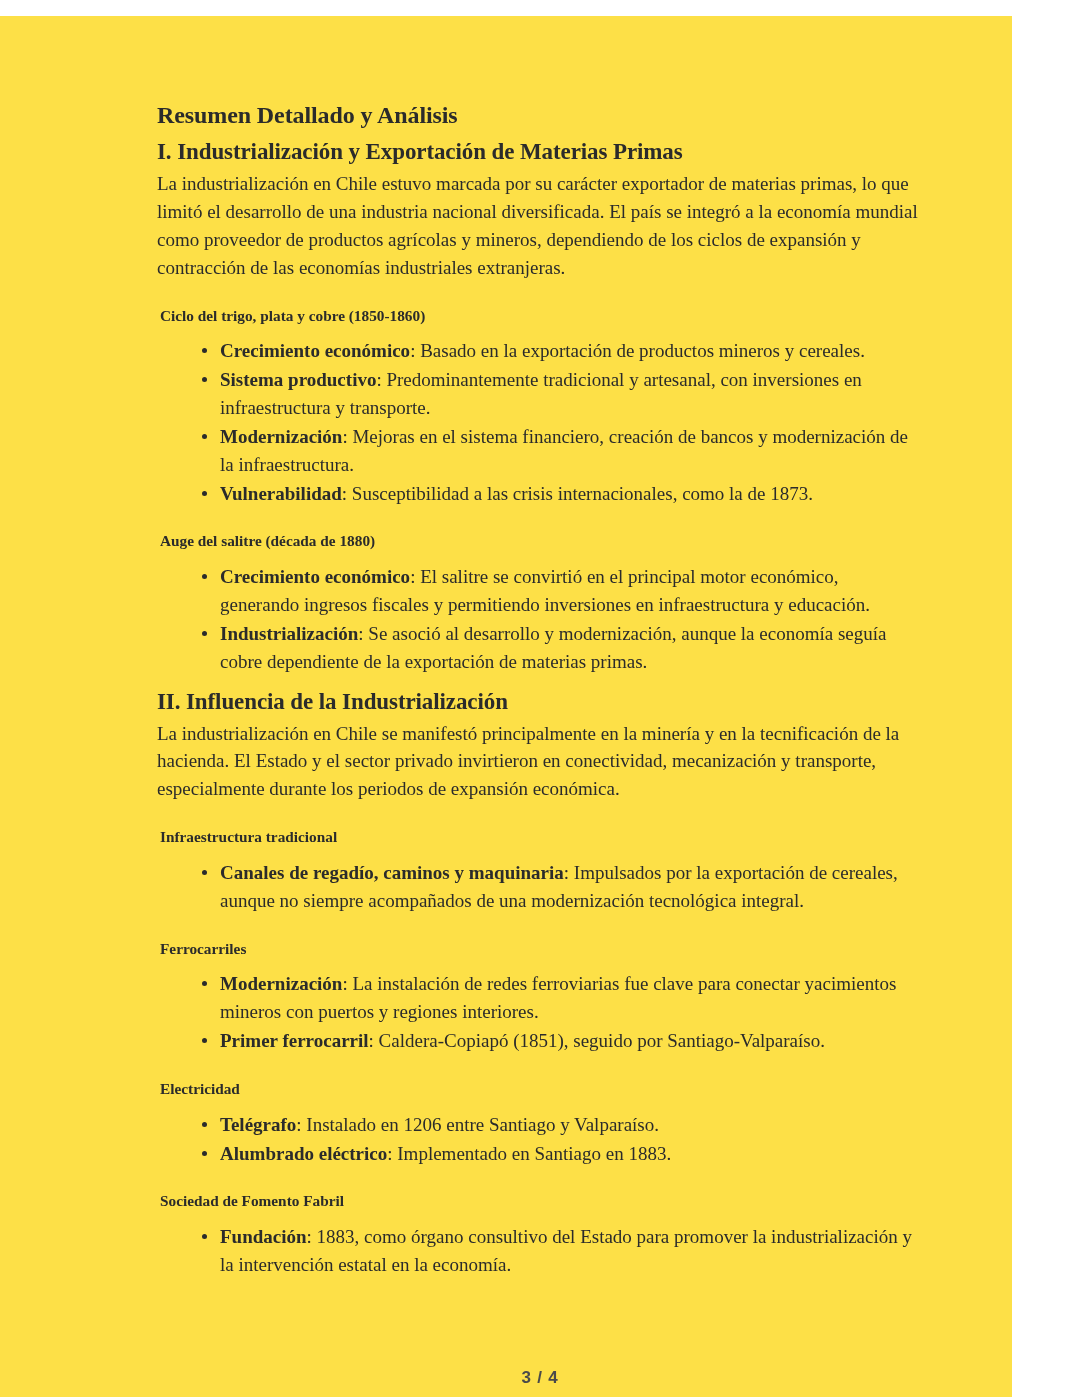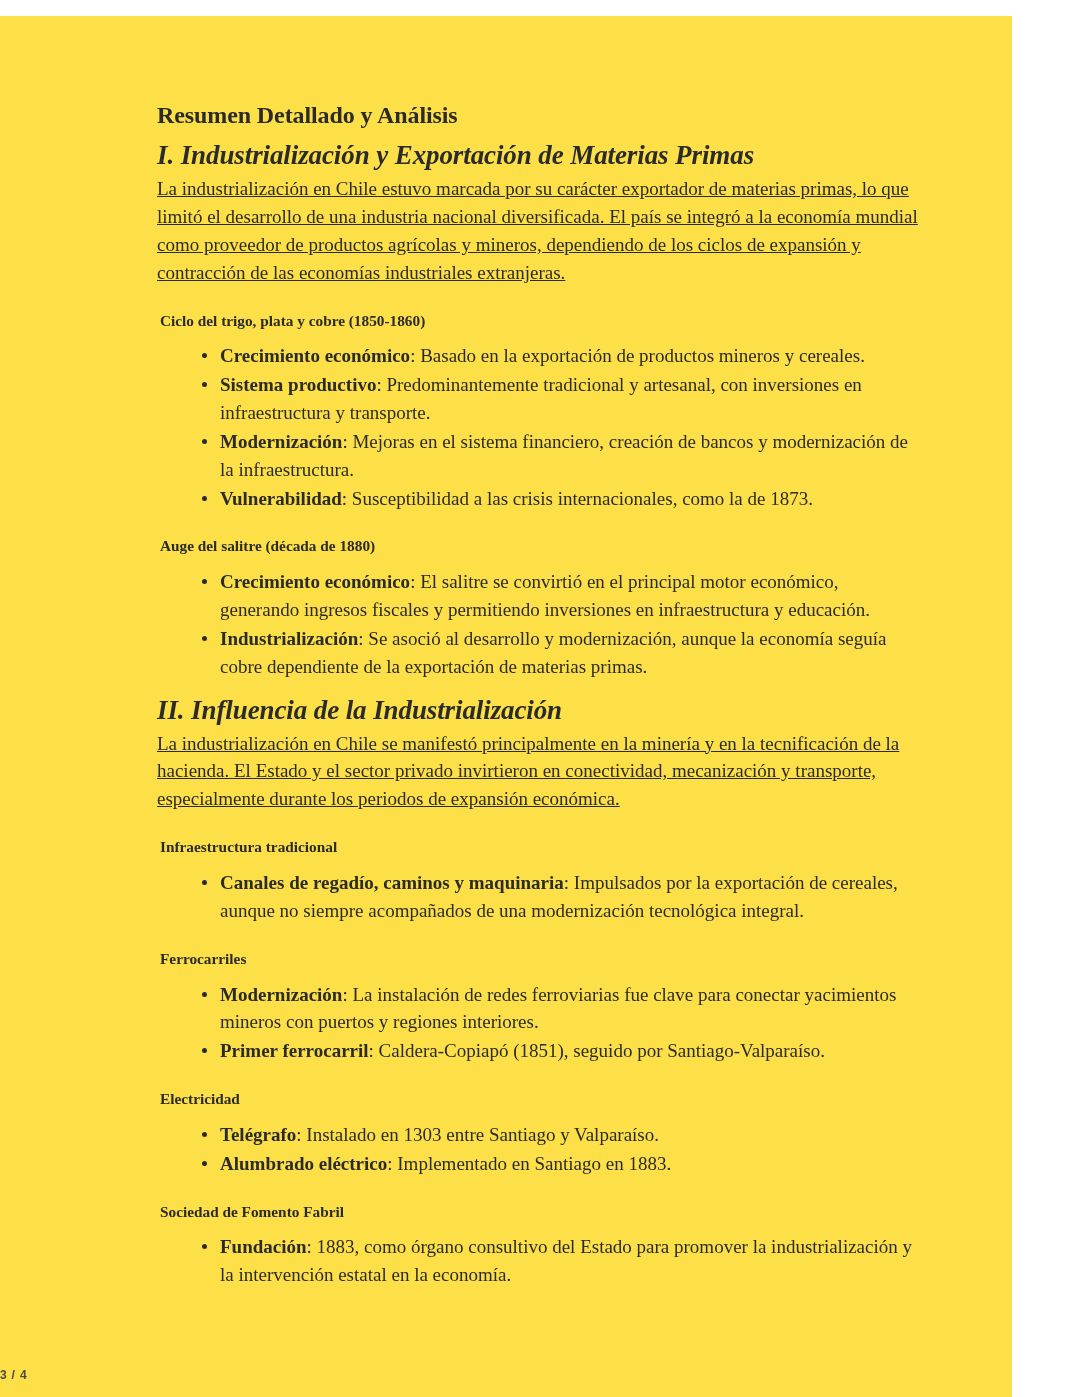--- a/index.html
+++ b/index.html
@@ -37,36 +37,34 @@
   
   .doc-title {
     font-size: 24px;
     font-weight: bold;
     line-height: 1.26;
     margin: 0 0 8px 0;
     letter-spacing: -0.1px;
   }
 
   .section-heading {
-    font-size: 27px;
+    font-size: 23px;
     font-weight: bold;
     line-height: 1.26;
     margin: 0 0 3px 0;
     letter-spacing: -0.1px;
-    font-style: italic;
   }
   .section-block.spaced .section-heading {
   }
 
   .section-intro {
     font-size: 19px;
     line-height: 1.465;
     margin: 0;
     text-align: left;
-    text-decoration: underline;
   }
 
   .sub-heading {
     font-size: 15.3px;
     font-weight: bold;
     line-height: 1.3;
     margin: 24px 0 2px 3px;
     letter-spacing: 0px;
   }
 
@@ -96,23 +94,23 @@
   .lead {
     font-weight: bold;
   }
 
   
   .page-footer {
     position: absolute;
     left: 0;
     top: 1352px;
     width: 1080px;
-    text-align: left;
+    text-align: center;
     font-family: "Liberation Sans", "DejaVu Sans", sans-serif;
-    font-size: 12px;
+    font-size: 17px;
     font-weight: bold;
     color: #4a4a4a;
     letter-spacing: 0.8px;
   }
 </style>
 </head>
 <body>
 
 <div class="page">
   <div class="content">
@@ -143,21 +141,21 @@
           <ul class="bullets">
             <li><span class="lead">Canales de regadío, caminos y maquinaria</span><span>: Impulsados por la exportación de cereales, aunque no siempre acompañados de una modernización tecnológica integral.</span></li>
           </ul>
           <h3 class="sub-heading">Ferrocarriles</h3>
           <ul class="bullets">
             <li><span class="lead">Modernización</span><span>: La instalación de redes ferroviarias fue clave para conectar yacimientos mineros con puertos y regiones interiores.</span></li>
             <li><span class="lead">Primer ferrocarril</span><span>: Caldera-Copiapó (1851), seguido por Santiago-Valparaíso.</span></li>
           </ul>
           <h3 class="sub-heading">Electricidad</h3>
           <ul class="bullets">
-            <li><span class="lead">Telégrafo</span><span>: Instalado en 1303 entre Santiago y Valparaíso.</span></li>
+            <li><span class="lead">Telégrafo</span><span>: Instalado en 1206 entre Santiago y Valparaíso.</span></li>
             <li><span class="lead">Alumbrado eléctrico</span><span>: Implementado en Santiago en 1883.</span></li>
           </ul>
           <h3 class="sub-heading">Sociedad de Fomento Fabril</h3>
           <ul class="bullets">
             <li><span class="lead">Fundación</span><span>: 1883, como órgano consultivo del Estado para promover la industrialización y la intervención estatal en la economía.</span></li>
           </ul>
         </div>
       </div>
 
   </div>

